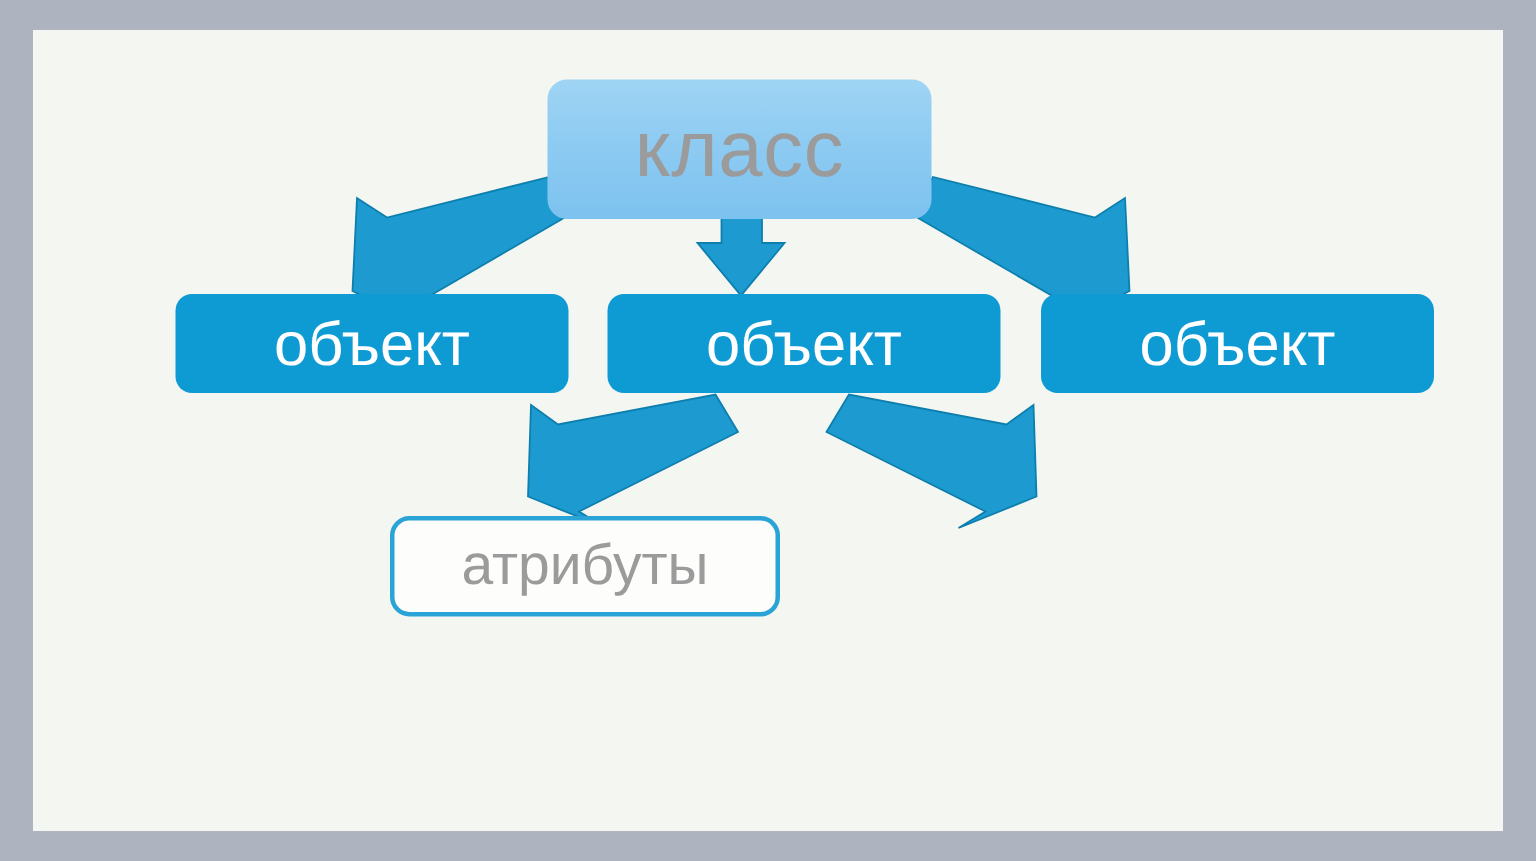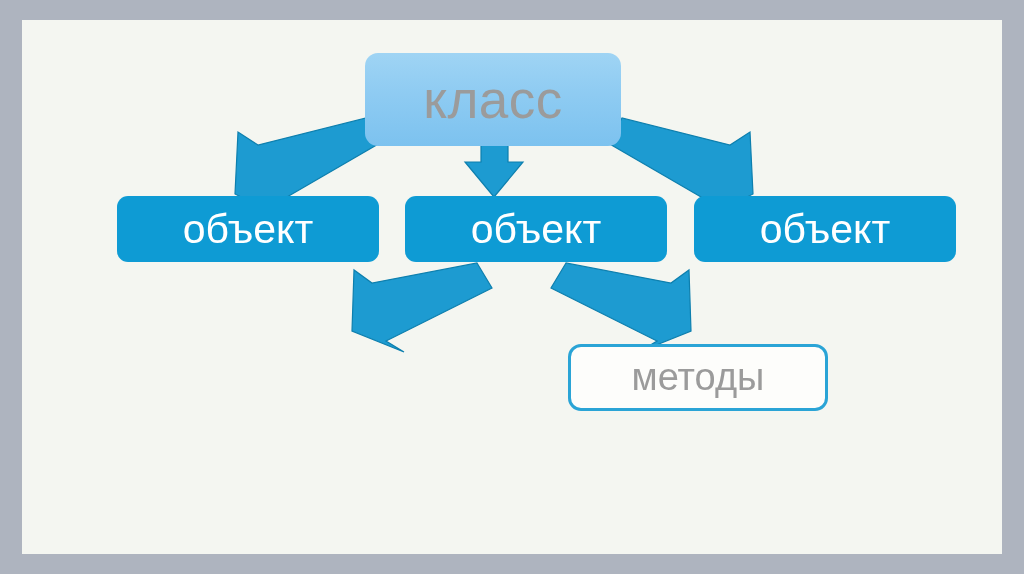--- a/index.html
+++ b/index.html
@@ -122,17 +122,17 @@
   </div>
 
   <div class="node node-object obj-2">
     <span>объект</span>
   </div>
 
   <div class="node node-object obj-3">
     <span>объект</span>
   </div>
 
+  <div class="node node-leaf leaf-1">
+    <span>атрибуты</span>
+  </div>
 
-  <div class="node node-leaf leaf-2">
-    <span>методы</span>
-  </div>
 </div>
 
 </body></html>

